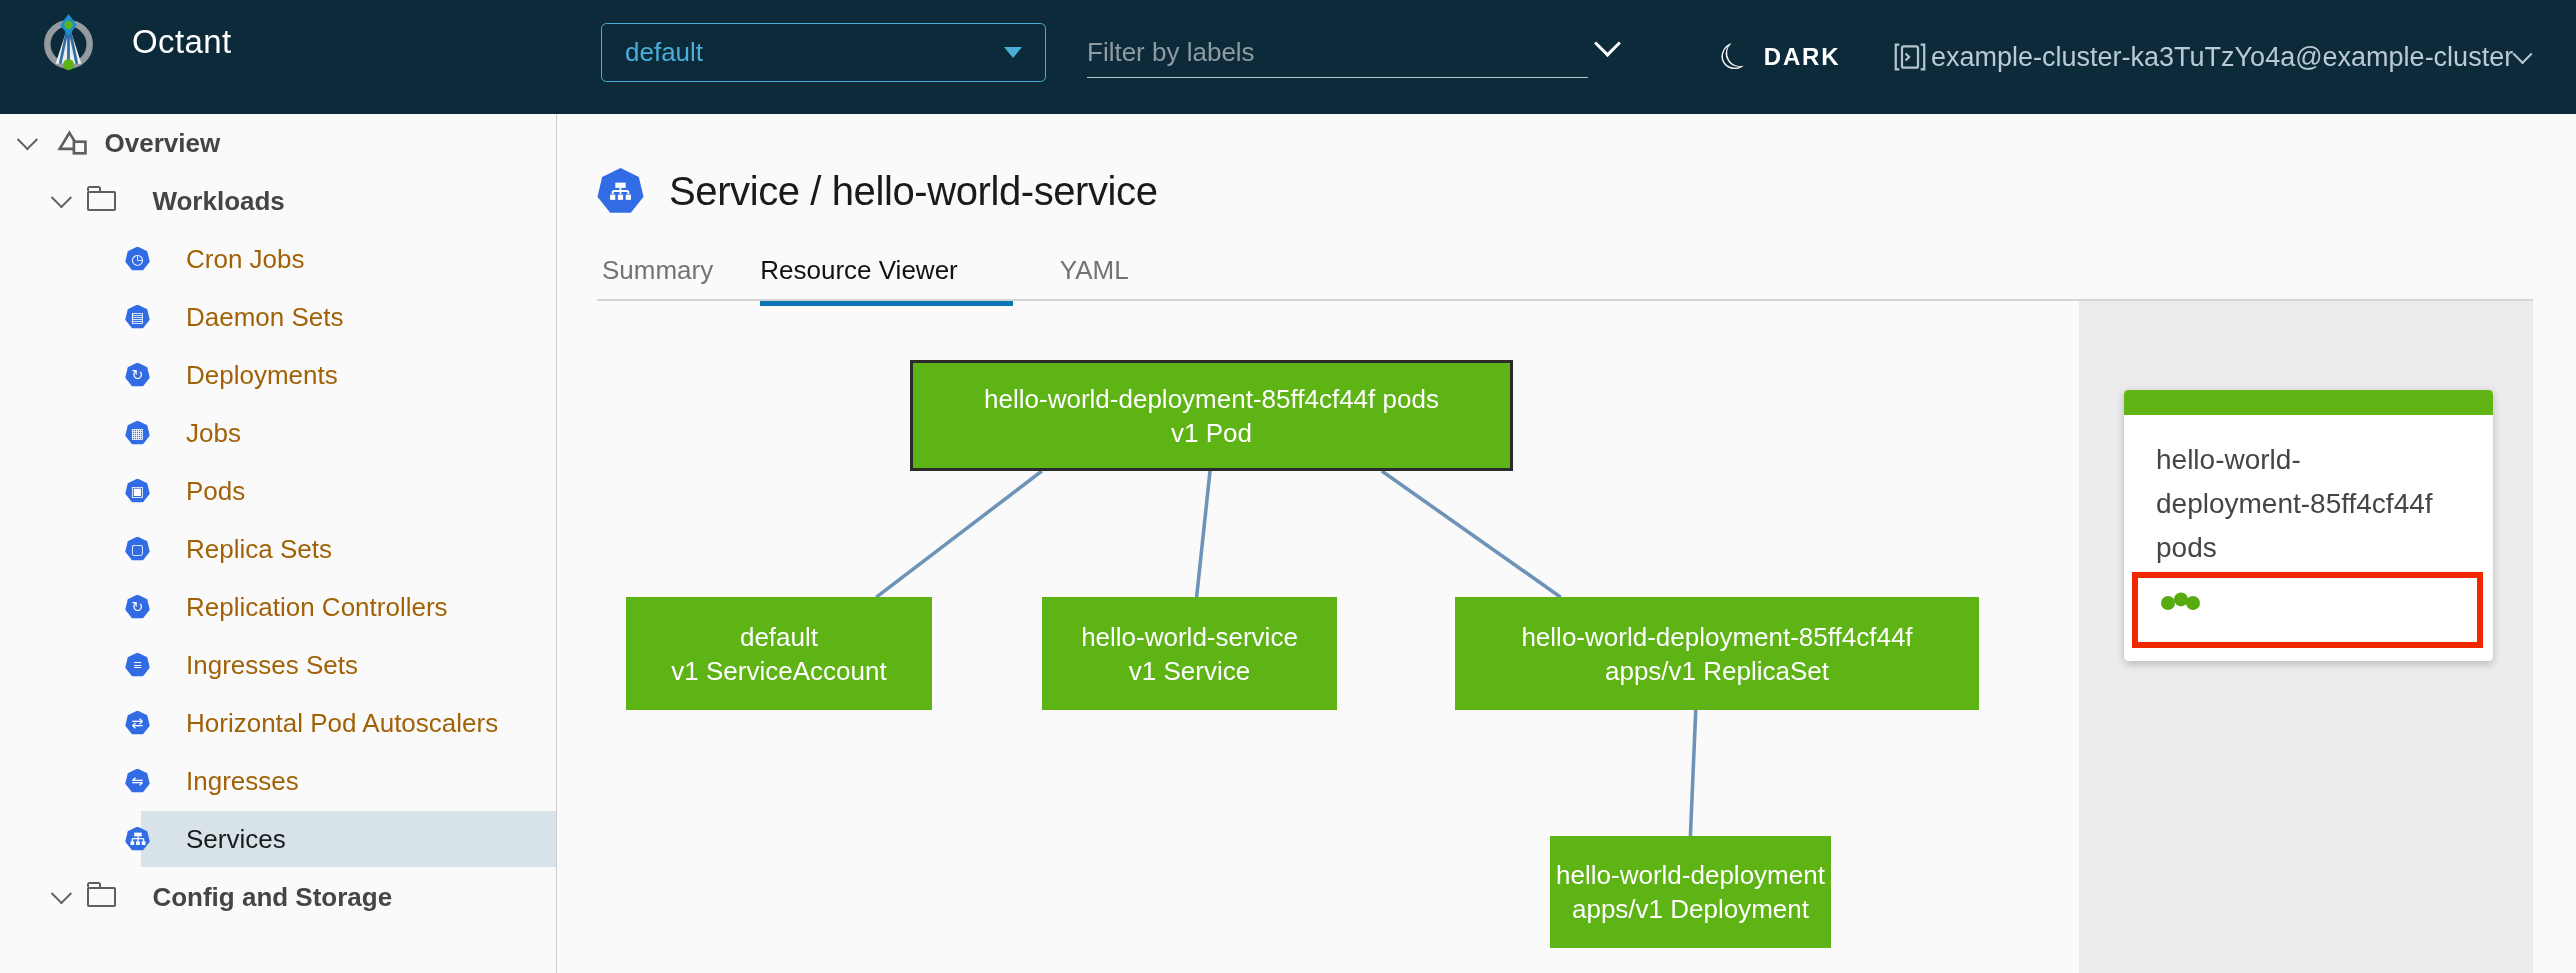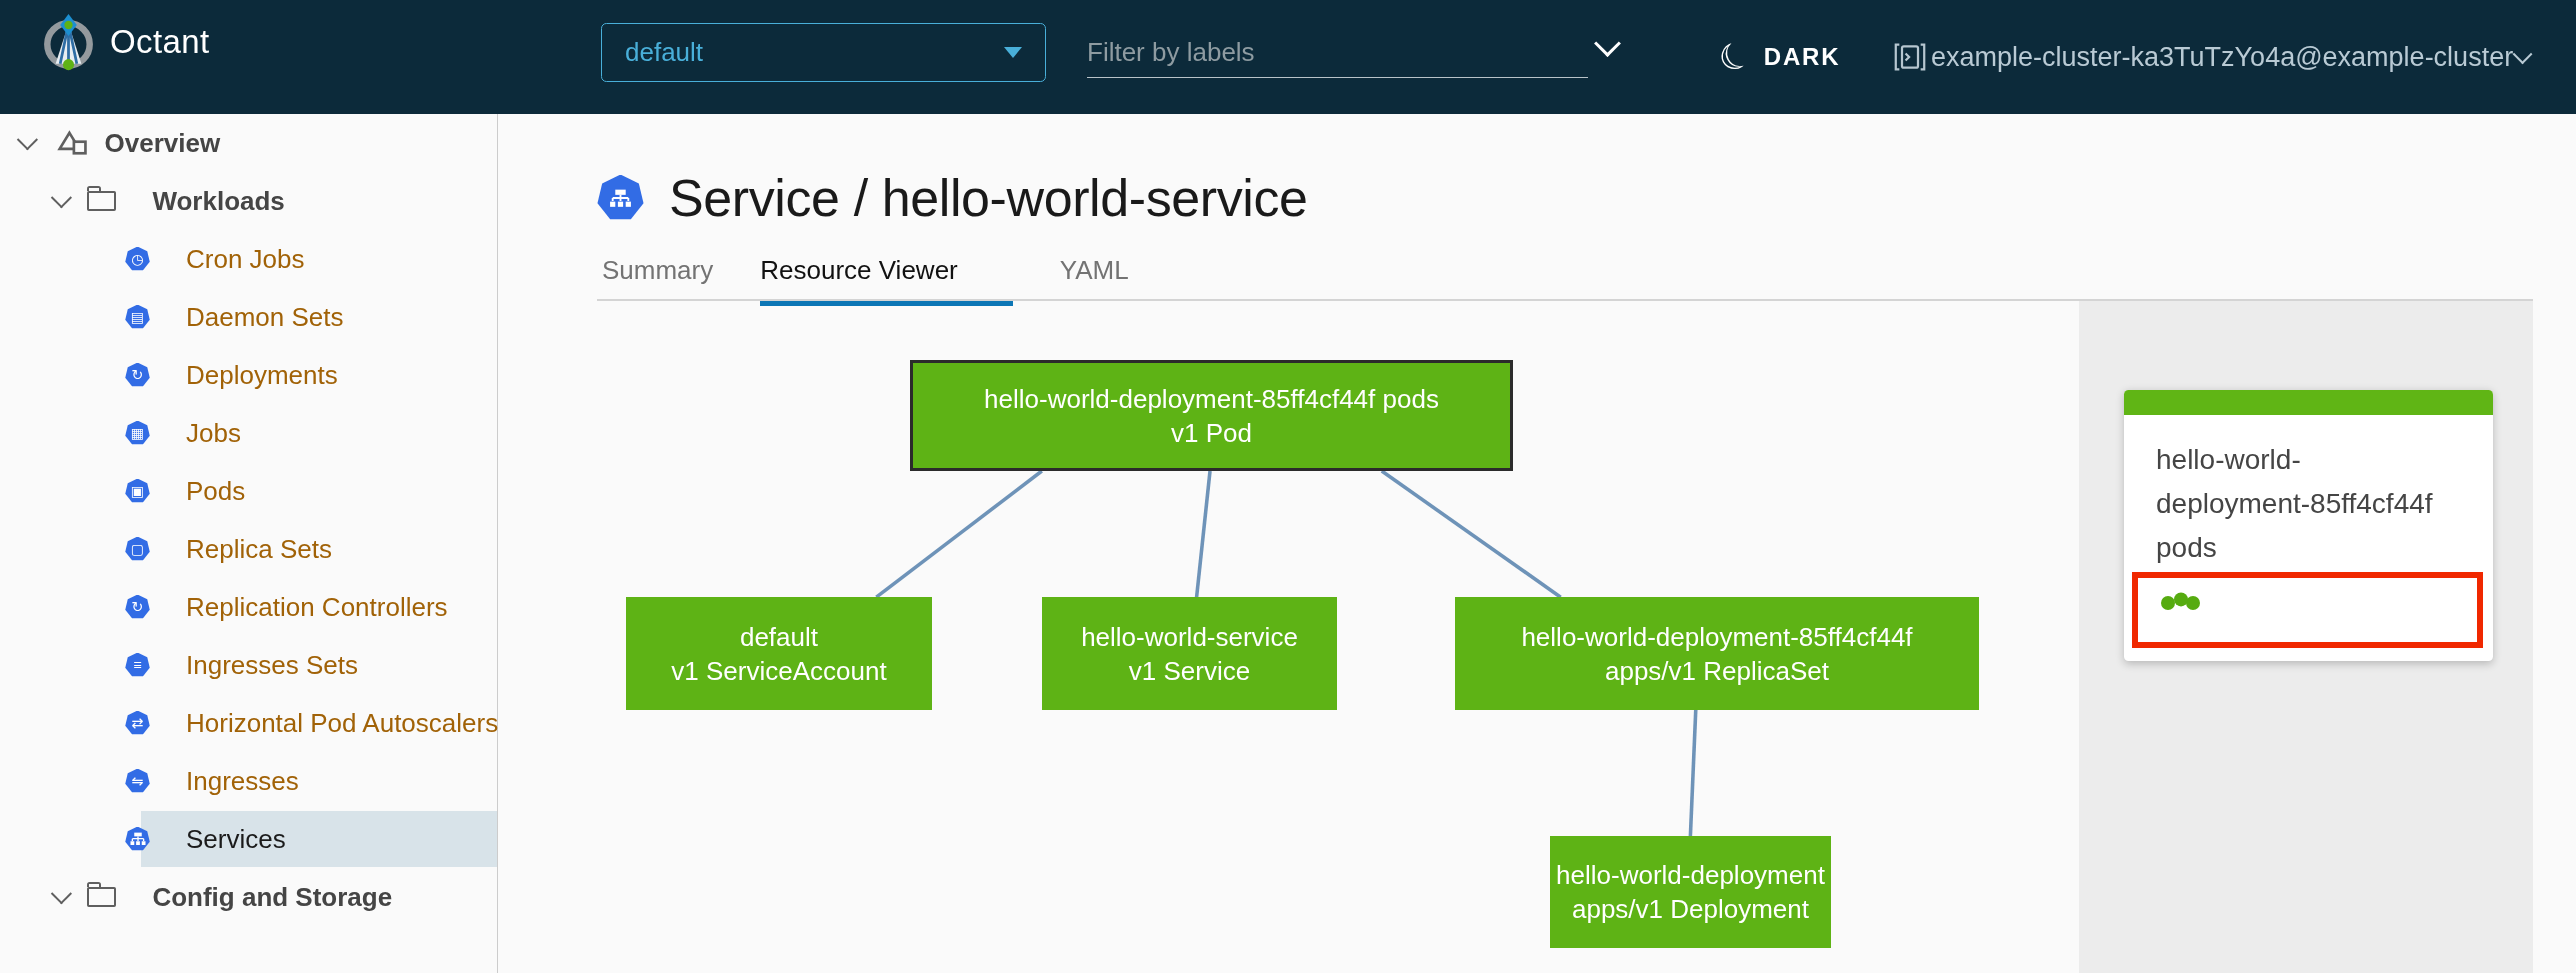--- a/index.html
+++ b/index.html
@@ -2,21 +2,21 @@
 <html style="font-size:14.3px"><head>
 <meta charset="utf-8">
 <style>
   html,body{margin:0;padding:0;background:#fafafa;}
   #app{position:relative;width:2576px;height:973px;overflow:hidden;
        font-family:"Liberation Sans","DejaVu Sans",sans-serif;color:#4a4a4a;
        -webkit-font-smoothing:antialiased;}
 
   
   .hdr{position:absolute;left:0;top:0;width:2576px;height:114px;background:#0c2a3a;}
-  .brand{position:absolute;left:39px;top:12.5px;display:flex;align-items:center;gap:12px;}
+  .brand{position:absolute;left:39px;top:12.5px;display:flex;align-items:center;gap:34px;}
   .brand-name{color:#fff;font-size:33px;font-weight:400;letter-spacing:0.4px;}
   .ns-select{position:absolute;left:601px;top:23px;width:445px;height:59px;box-sizing:border-box;
              border:1.8px solid #49afd9;border-radius:5.4px;display:flex;align-items:center;
              padding:0 23px;cursor:pointer;}
   .ns-value{color:#49afd9;font-size:26px;flex:1;}
   .ns-caret{width:0;height:0;border-left:9.8px solid transparent;border-right:9.8px solid transparent;
             border-top:11.6px solid #49afd9;}
   .filter{position:absolute;left:1087px;top:27px;width:537px;height:54px;}
   .filter input{width:501px;height:50px;background:transparent;border:none;outline:none;
                 border-bottom:1.8px solid #b9c3c8;color:#e8eef2;font-size:26px;
@@ -26,21 +26,21 @@
                 border-left:3.6px solid #fff;border-bottom:3.6px solid #fff;transform:rotate(-45deg);}
   .theme{position:absolute;left:1719px;top:0;height:114px;display:flex;align-items:center;gap:12.5px;cursor:pointer;}
   .moon{color:#fff;font-size:36px;transform:rotate(-28deg);line-height:1;}
   .theme-label{color:#fff;font-size:24px;font-weight:700;letter-spacing:1.8px;}
   .ctx{position:absolute;left:1894px;top:0;height:114px;display:flex;align-items:center;gap:5px;cursor:pointer;}
   .ctx-label{color:#b9cad4;font-size:27px;}
   .ctx-caret{width:11.6px;height:11.6px;border-left:2.7px solid #b9cad4;border-bottom:2.7px solid #b9cad4;
              transform:rotate(-45deg) translateY(-3.6px);}
 
   
-  .side{position:absolute;left:0;top:114px;width:498px;height:859px;background:#fafafa;
+  .side{position:absolute;left:0;top:114px;width:557px;height:859px;background:#fafafa;
         border-right:1.8px solid #ccc;box-sizing:border-box;text-align:right;}
   .srow{position:relative;height:58px;display:flex;align-items:center;cursor:pointer;}
   .srow .slabel{font-size:26px;color:#a16207;white-space:nowrap;}
   .srow .strong{font-weight:700;color:#454545;}
   .srow.selected::before{content:'';position:absolute;left:141px;right:0;top:0.9px;bottom:0.9px;
         background:#d8e3e9;z-index:0;}
   .srow>*{position:relative;z-index:1;}
   .srow.selected .slabel{color:#1b1b1b;}
   .chev{width:13.4px;height:13.4px;border-left:2.7px solid #5f5f5f;border-bottom:2.7px solid #5f5f5f;
         transform:rotate(-45deg);margin-top:-7.2px;}
@@ -54,21 +54,21 @@
          justify-content:center;font-size:14.3px;line-height:1;flex:0 0 auto;
          clip-path:polygon(50% 0%,89% 19%,99% 61%,72% 95%,28% 95%,1% 61%,11% 19%);}
   .hepta svg{display:block;}
   .ml-l3{margin-left:125px;} .gap-lab{margin-left:36px;}
 
   
   .main{position:absolute;left:557px;top:114px;width:2019px;height:859px;background:#fafafa;}
   .page-title{position:absolute;left:40px;top:54px;display:flex;align-items:center;gap:25px;}
   .title-hepta{width:47px;height:47px;background:#326ce5;display:flex;align-items:center;justify-content:center;
          clip-path:polygon(50% 0%,89% 19%,99% 61%,72% 95%,28% 95%,1% 61%,11% 19%);}
-  .h1{font-size:52px;font-weight:400;color:#1a1a1a;letter-spacing:-0.4px;}
+  .h1{font-size:40px;font-weight:400;color:#1a1a1a;letter-spacing:-0.4px;}
   .tabs{position:absolute;left:45px;top:141px;display:flex;}
   .tab{font-size:26px;color:#737373;margin-right:47px;padding-bottom:13.4px;cursor:pointer;}
   .tab.active{color:#111;padding-right:55px;border-bottom:7.2px solid #0c76b5;}
   .divider{position:absolute;left:40px;top:185px;width:1936px;height:1.8px;background:#d4d4d4;}
 
   
   .edges{position:absolute;left:0;top:0;pointer-events:none;}
   .gnode{position:absolute;background:#5eb315;color:#fff;display:flex;flex-direction:column;
          align-items:center;justify-content:center;font-size:26px;line-height:34px;
          text-align:center;cursor:pointer;box-sizing:border-box;}

